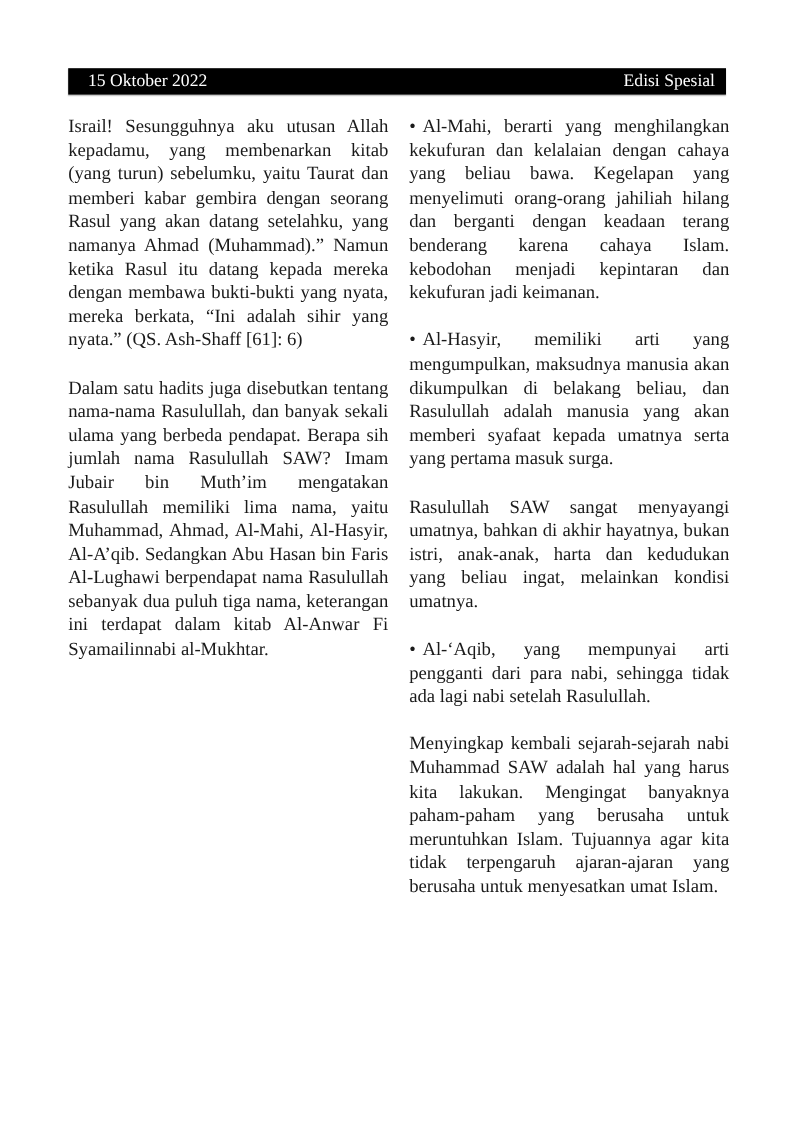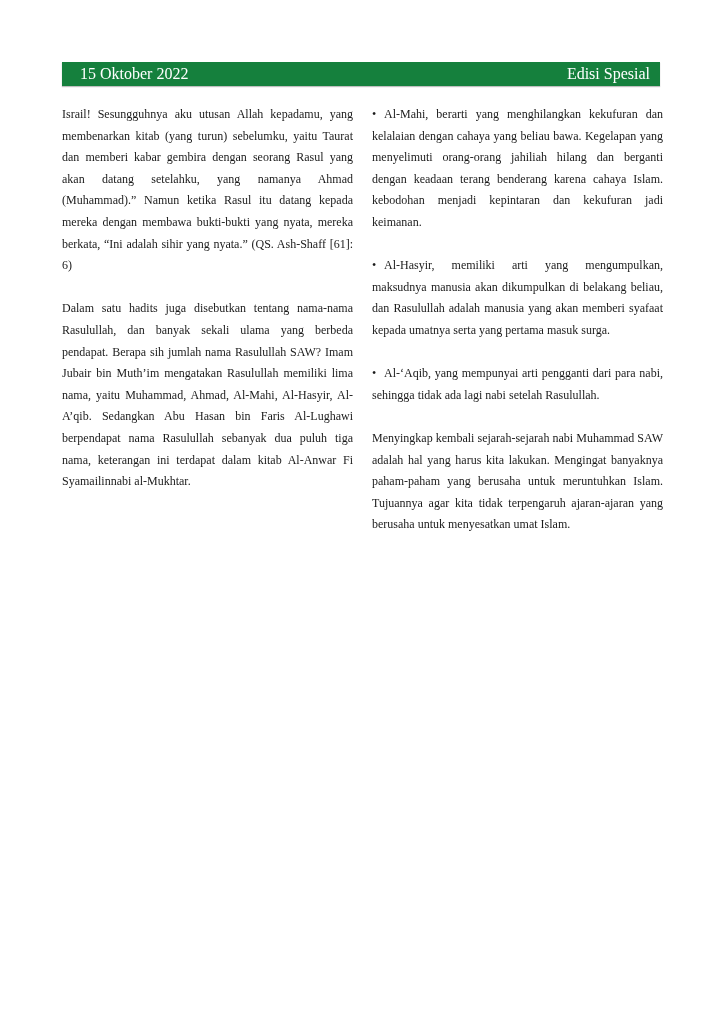--- a/index.html
+++ b/index.html
@@ -29,47 +29,48 @@
     padding: 0 10px 0 18px;
     box-sizing: border-box;
     font-family: "Liberation Serif", "DejaVu Serif", serif;
     font-size: 16px;
     box-shadow: 0 1px 1px rgba(0,0,0,0.25);
   }
   .column {
     position: absolute;
     top: 104px;
     width: 291px;
-    font-size: 12px;
+    font-size: 17px;
     line-height: 21.6px;
     text-align: justify;
     text-justify: inter-word;
   }
   .col-left { left: 62px; }
   .col-right { left: 372px; }
   .para {
     margin: 0 0 21.6px 0;
     hyphens: none;
   }
   .bullet-para .bullet {
     display: inline-block;
     width: 12px;
   }
 </style>
 </head>
 <body>
 
-<div class="header-bar" style="background: #15803d;">
+<div class="header-bar" style="background: #000000;">
   <span>15 Oktober 2022</span>
   <span>Edisi Spesial</span>
 </div>
 
 <div class="column col-left">
   <p class="para">Israil! Sesungguhnya aku utusan Allah kepadamu, yang membenarkan kitab (yang turun) sebelumku, yaitu Taurat dan memberi kabar gembira dengan seorang Rasul yang akan datang setelahku, yang namanya Ahmad (Muhammad).” Namun ketika Rasul itu datang kepada mereka dengan membawa bukti-bukti yang nyata, mereka berkata, “Ini adalah sihir yang nyata.” (QS. Ash-Shaff [61]: 6)</p>
   <p class="para">Dalam satu hadits juga disebutkan tentang nama-nama Rasulullah, dan banyak sekali ulama yang berbeda pendapat. Berapa sih jumlah nama Rasulullah SAW? Imam Jubair bin Muth’im mengatakan Rasulullah memiliki lima nama, yaitu Muhammad, Ahmad, Al-Mahi, Al-Hasyir, Al-A’qib. Sedangkan Abu Hasan bin Faris Al-Lughawi berpendapat nama Rasulullah sebanyak dua puluh tiga nama, keterangan ini terdapat dalam kitab Al-Anwar Fi Syamailinnabi al-Mukhtar.</p>
 </div>
 
 <div class="column col-right">
   <p class="para bullet-para"><span class="bullet">•</span><span>Al-Mahi, berarti yang menghilangkan kekufuran dan kelalaian dengan cahaya yang beliau bawa. Kegelapan yang menyelimuti orang-orang jahiliah hilang dan berganti dengan keadaan terang benderang karena cahaya Islam. kebodohan menjadi kepintaran dan kekufuran jadi keimanan.</span></p>
   <p class="para bullet-para"><span class="bullet">•</span><span>Al-Hasyir, memiliki arti yang mengumpulkan, maksudnya manusia akan dikumpulkan di belakang beliau, dan Rasulullah adalah manusia yang akan memberi syafaat kepada umatnya serta yang pertama masuk surga.</span></p>
+  <p class="para">Rasulullah SAW sangat menyayangi umatnya, bahkan di akhir hayatnya, bukan istri, anak-anak, harta dan kedudukan yang beliau ingat, melainkan kondisi umatnya.</p>
   <p class="para bullet-para"><span class="bullet">•</span><span>Al-‘Aqib, yang mempunyai arti pengganti dari para nabi, sehingga tidak ada lagi nabi setelah Rasulullah.</span></p>
   <p class="para">Menyingkap kembali sejarah-sejarah nabi Muhammad SAW adalah hal yang harus kita lakukan. Mengingat banyaknya paham-paham yang berusaha untuk meruntuhkan Islam. Tujuannya agar kita tidak terpengaruh ajaran-ajaran yang berusaha untuk menyesatkan umat Islam.</p>
 </div>
 
 </body></html>

